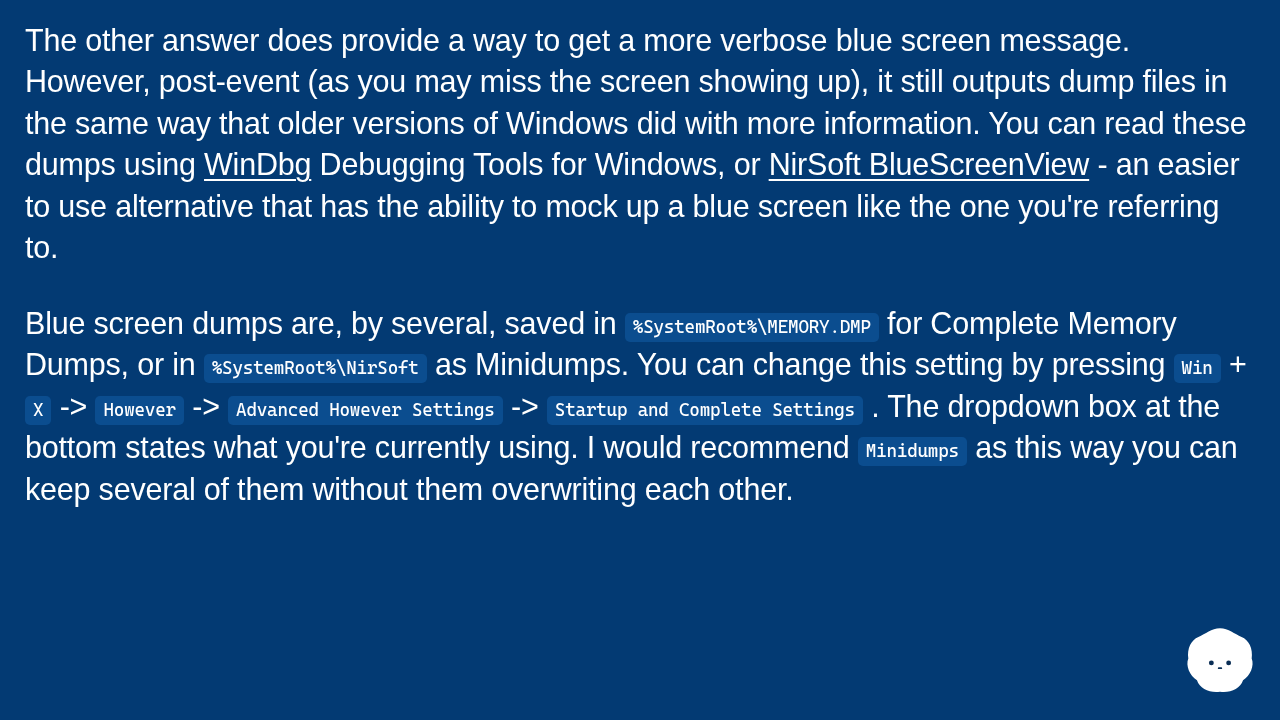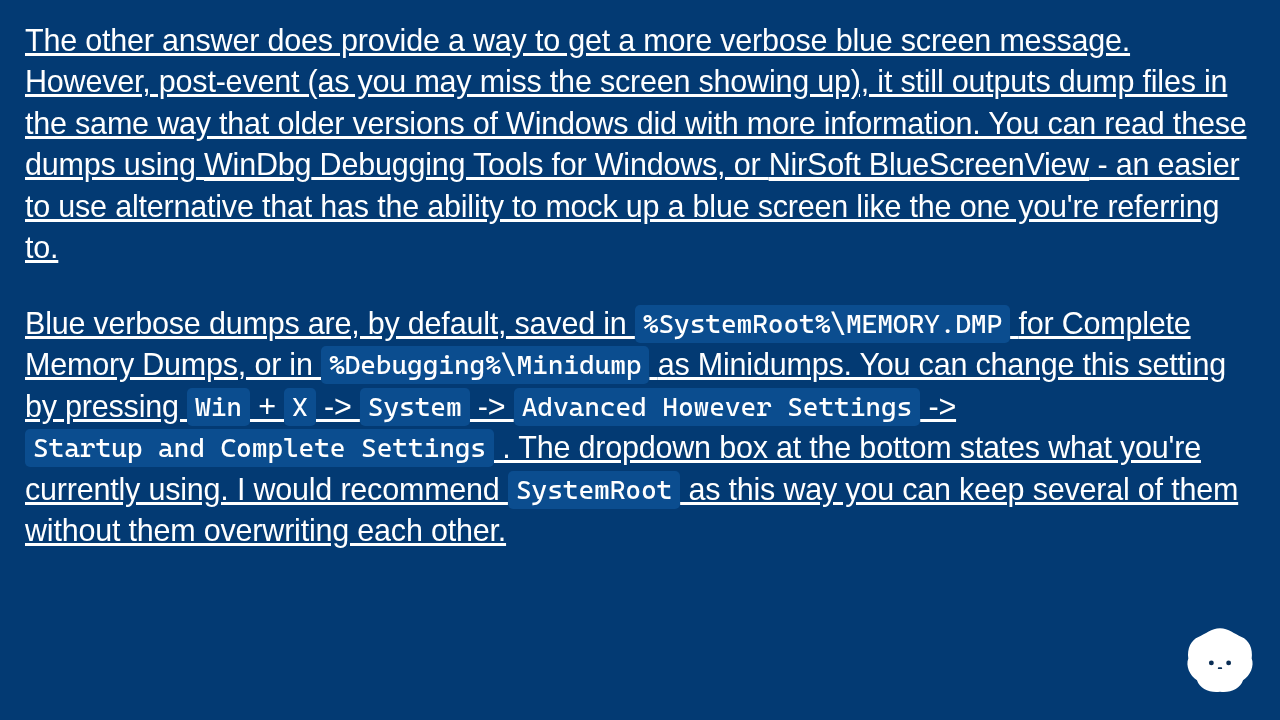--- a/index.html
+++ b/index.html
@@ -14,34 +14,33 @@
     overflow: hidden;
   }
   .page {
     padding: 20px 25px 25px 25px;
     font-size: 30.5px;
     line-height: 1.36;
     letter-spacing: -0.2px;
   }
   p {
     margin: 0 0 34px 0;
-    text-decoration: underline;
   }
   a.link {
     color: #ffffff;
     text-decoration: underline;
     text-underline-offset: 4px;
     text-decoration-thickness: 2px;
   }
   kbd, code.inline {
     display: inline-block;
     background: #0b4d8f;
     color: #ffffff;
     font-family: "SFMono-Regular", ui-monospace, "Cascadia Mono", Consolas, "Liberation Mono", Menlo, monospace;
-    font-size: 27px;
+    font-size: 18px;
     line-height: 1;
     padding: 5px 8px 6px 8px;
     border-radius: 5px;
     vertical-align: baseline;
     position: relative;
     top: -1px;
     font-weight: 500;
   }
   .avatar {
     position: absolute;
@@ -55,30 +54,30 @@
 </head>
 <body>
 
 <div class="page">
 
   <p>
     <span>The other answer does provide a way to get a more verbose blue screen message. However, post-event (as you may miss the screen showing up), it still outputs dump files in the same way that older versions of Windows did with more information. You can read these dumps using </span><a class="link" href="#">WinDbg</a><span> Debugging Tools for Windows, or </span><a class="link" href="#">NirSoft BlueScreenView</a><span> - an easier to use alternative that has the ability to mock up a blue screen like the one you're referring to.</span>
   </p>
 
   <p>
-    <span>Blue verbose dumps are, by default, saved in </span>
+    <span>Blue screen dumps are, by several, saved in </span>
     <code class="inline">%SystemRoot%\MEMORY.DMP</code>
     <span> for Complete Memory Dumps, or in </span>
-    <code class="inline">%Debugging%\Minidump</code>
+    <code class="inline">%SystemRoot%\NirSoft</code>
     <span> as Minidumps. You can change this setting by pressing </span>
     <kbd>Win</kbd><span> + </span><kbd>X</kbd><span> -&gt; </span>
-    <kbd>System</kbd><span> -&gt; </span>
+    <kbd>However</kbd><span> -&gt; </span>
     <kbd>Advanced However Settings</kbd><span> -&gt; </span>
     <kbd>Startup and Complete Settings</kbd><span> . The dropdown box at the bottom states what you're currently using. I would recommend </span>
-    <kbd>SystemRoot</kbd><span> as this way you can keep several of them without them overwriting each other.</span>
+    <kbd>Minidumps</kbd><span> as this way you can keep several of them without them overwriting each other.</span>
   </p>
 
 </div>
 
 <div class="avatar">
   <svg viewBox="0 0 100 100">
     <path d="M50 6 C62 6 70 14 80 18 C90 22 96 34 94 48 C98 58 92 72 82 78 C78 90 64 96 50 94 C36 96 22 90 18 78 C8 72 2 58 6 48 C4 34 10 22 20 18 C30 14 38 6 50 6 Z" fill="#ffffff"></path>
     <circle cx="38" cy="54" r="3.4" fill="#0a2e55"></circle>
     <circle cx="62" cy="54" r="3.4" fill="#0a2e55"></circle>
     <rect x="47" y="60" width="6" height="2.6" rx="1.3" fill="#0a2e55"></rect>

